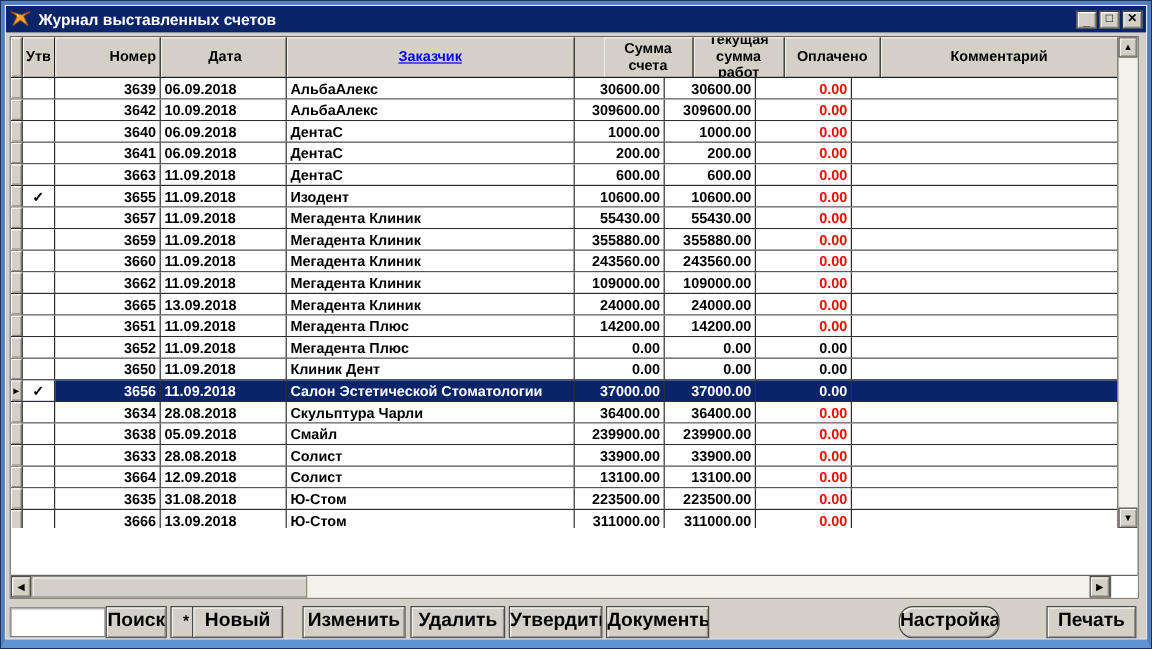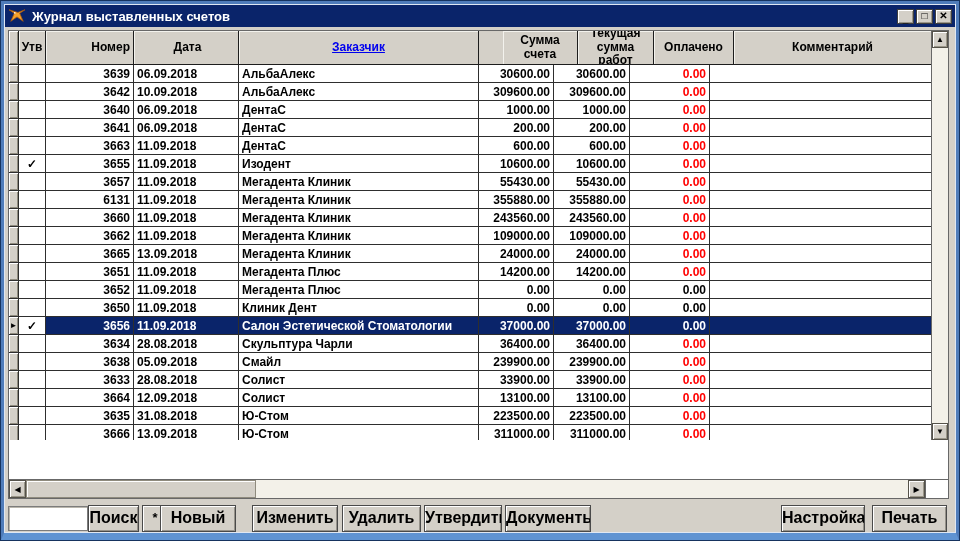--- a/index.html
+++ b/index.html
@@ -72,21 +72,21 @@
   .search-input { position:absolute; left:7px; top:1px; width:80px; height:25px; background:#fff;
                   border:1px solid #7c7c7c; box-shadow: inset 1px 1px 0 #b9b6ad;
                   font-size:12px; font-weight:bold; padding:0 3px; }
   .b-search   { left:87px;  width:51px; }
   .b-star     { left:141px; width:26px; font-size:13px; }
   .b-new      { left:159px; width:76px; }
   .b-edit     { left:251px; width:86px; }
   .b-del      { left:341px; width:79px; }
   .b-approve  { left:423px; width:78px; }
   .b-docs     { left:504px; width:86px; }
-  .b-settings { left:780px; width:84px; }
+  .b-settings { left:748px; width:84px;border-radius:12px; }
   .b-print    { left:871px; width:75px; }
 </style>
 </head>
 <body>
 
 <div class="window">
 
   <div class="titlebar">
     <span class="app-icon">
       <svg width="18" height="16" viewBox="0 0 20 18">
@@ -194,21 +194,21 @@
               <div class="cell c-date">11.09.2018</div>
               <div class="cell c-cust">Мегадента Клиник</div>
               <div class="cell c-amt">55430.00</div>
               <div class="cell c-cur">55430.00</div>
               <div class="cell c-paid red">0.00</div>
               <div class="cell c-com"></div>
             </div>
             <div class="trow">
               <div class="cell c-ind"></div>
               <div class="cell c-utv"></div>
-              <div class="cell c-num">6131</div>
+              <div class="cell c-num">3659</div>
               <div class="cell c-date">11.09.2018</div>
               <div class="cell c-cust">Мегадента Клиник</div>
               <div class="cell c-amt">355880.00</div>
               <div class="cell c-cur">355880.00</div>
               <div class="cell c-paid red">0.00</div>
               <div class="cell c-com"></div>
             </div>
             <div class="trow">
               <div class="cell c-ind"></div>
               <div class="cell c-utv"></div>

